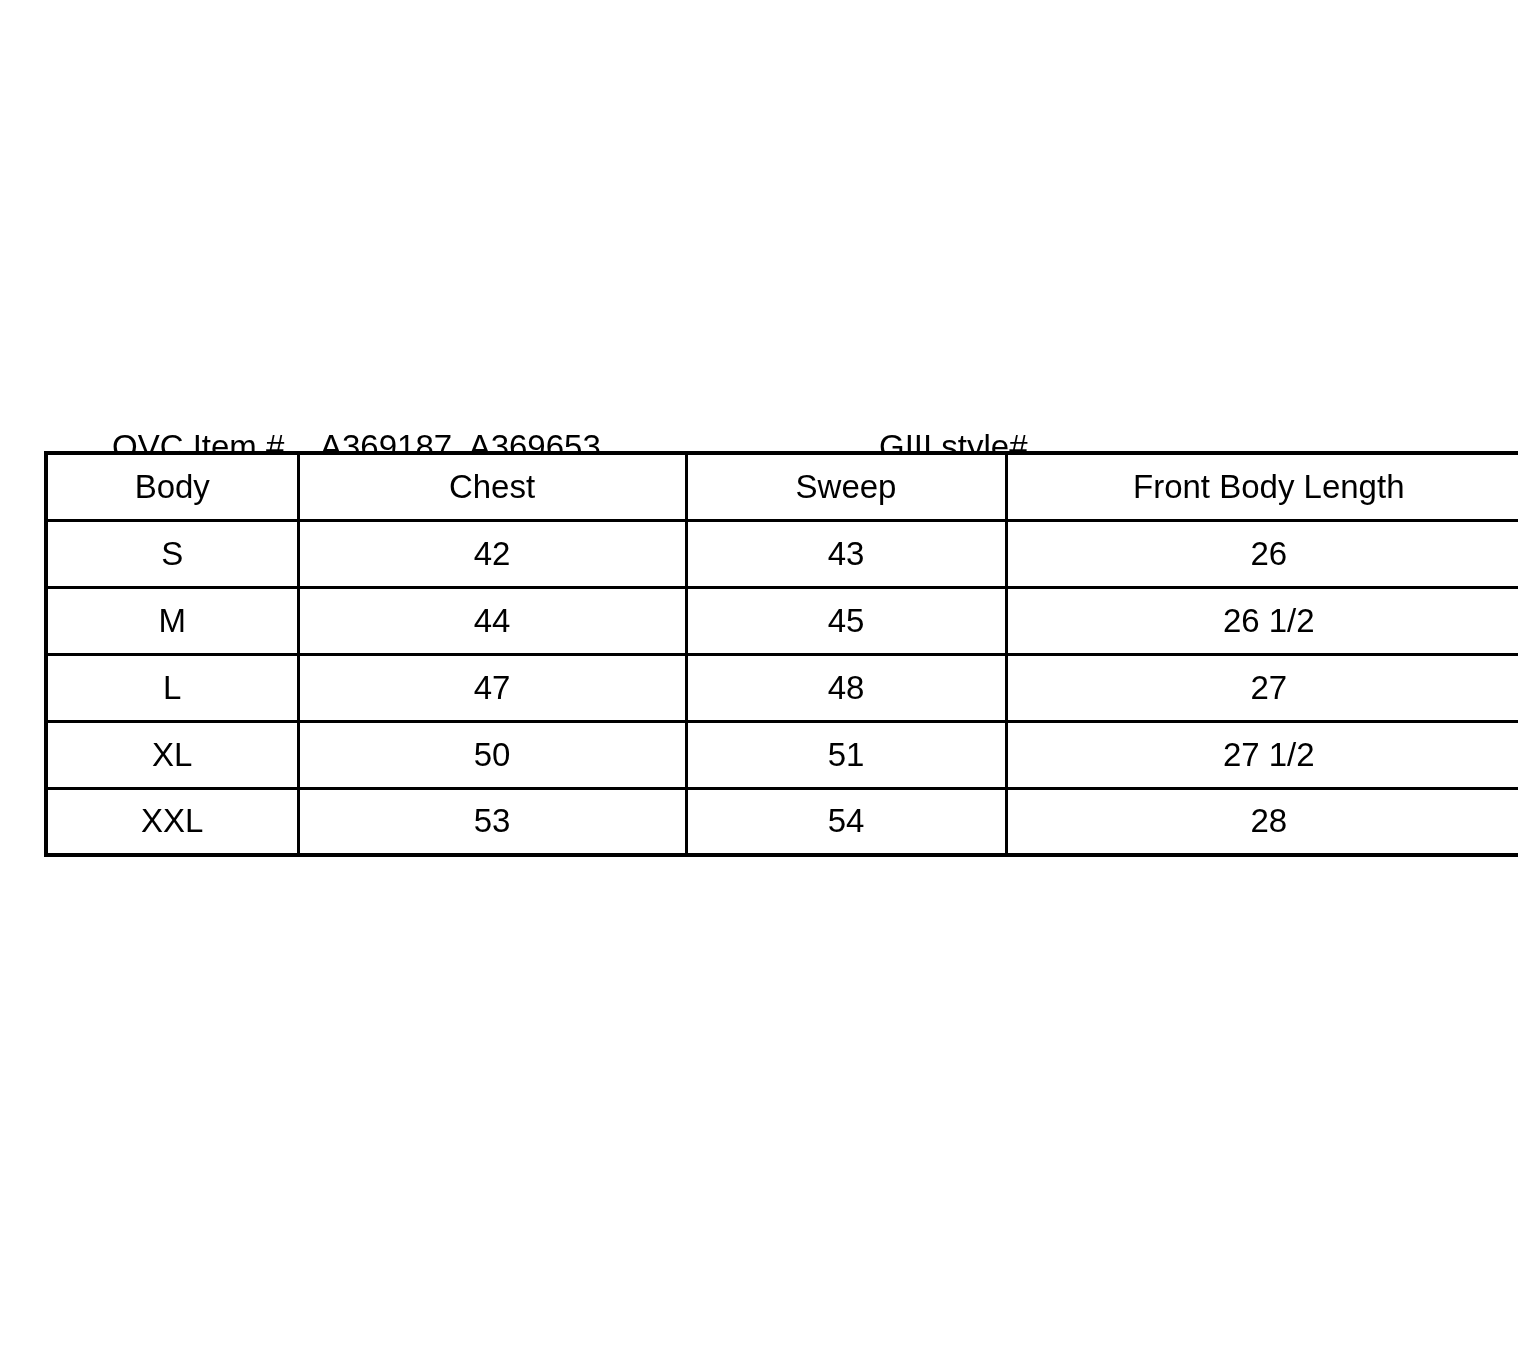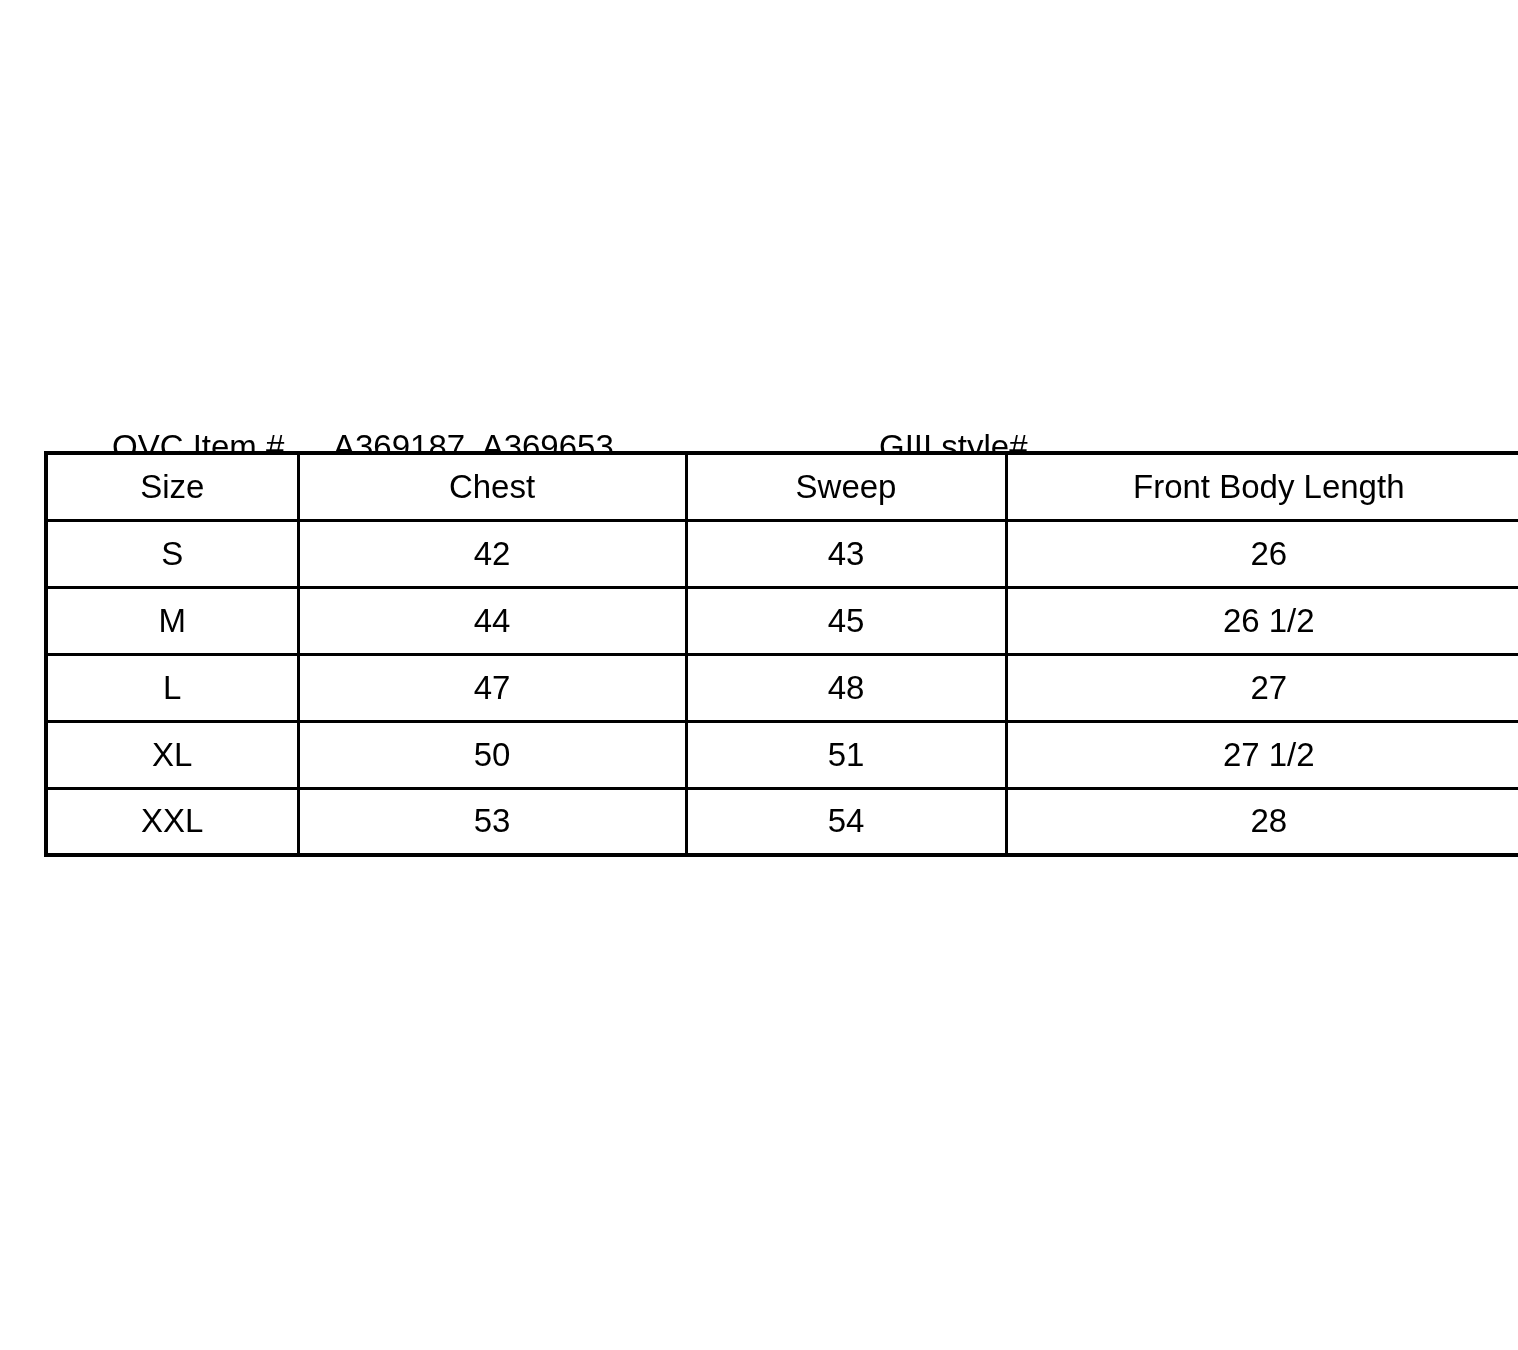--- a/index.html
+++ b/index.html
@@ -26,21 +26,21 @@
     top: 384px;
     left: 0;
     width: 1518px;
     height: 42px;
     font-size: 33px;
     line-height: 42px;
     white-space: nowrap;
   }
   .meta-line span { position: absolute; top: 0; }
   .qvc-label  { left: 70px; }
-  .qvc-value  { left: 291px; }
+  .qvc-value  { left: 278px; }
   .giii-label { left: 797px; margin-left: 40px; }
   .giii-value { left: 988px; }
 
   
   table.size-table {
     position: absolute;
     left: 16px;
     top: 423px;
     width: 1486px;
     border-collapse: collapse;
@@ -78,21 +78,21 @@
 
   <table class="size-table">
     <colgroup>
       <col class="c-size">
         <col class="c-chest">
         <col class="c-sweep">
         <col class="c-fbl">
     </colgroup>
     <tbody>
       <tr>
-        <td>Size</td>
+        <td>Body</td>
         <td>Chest</td>
         <td>Sweep</td>
         <td>Front Body Length</td>
       </tr>
       <tr>
         <td>S</td>
         <td>42</td>
         <td>43</td>
         <td>26</td>
       </tr>

